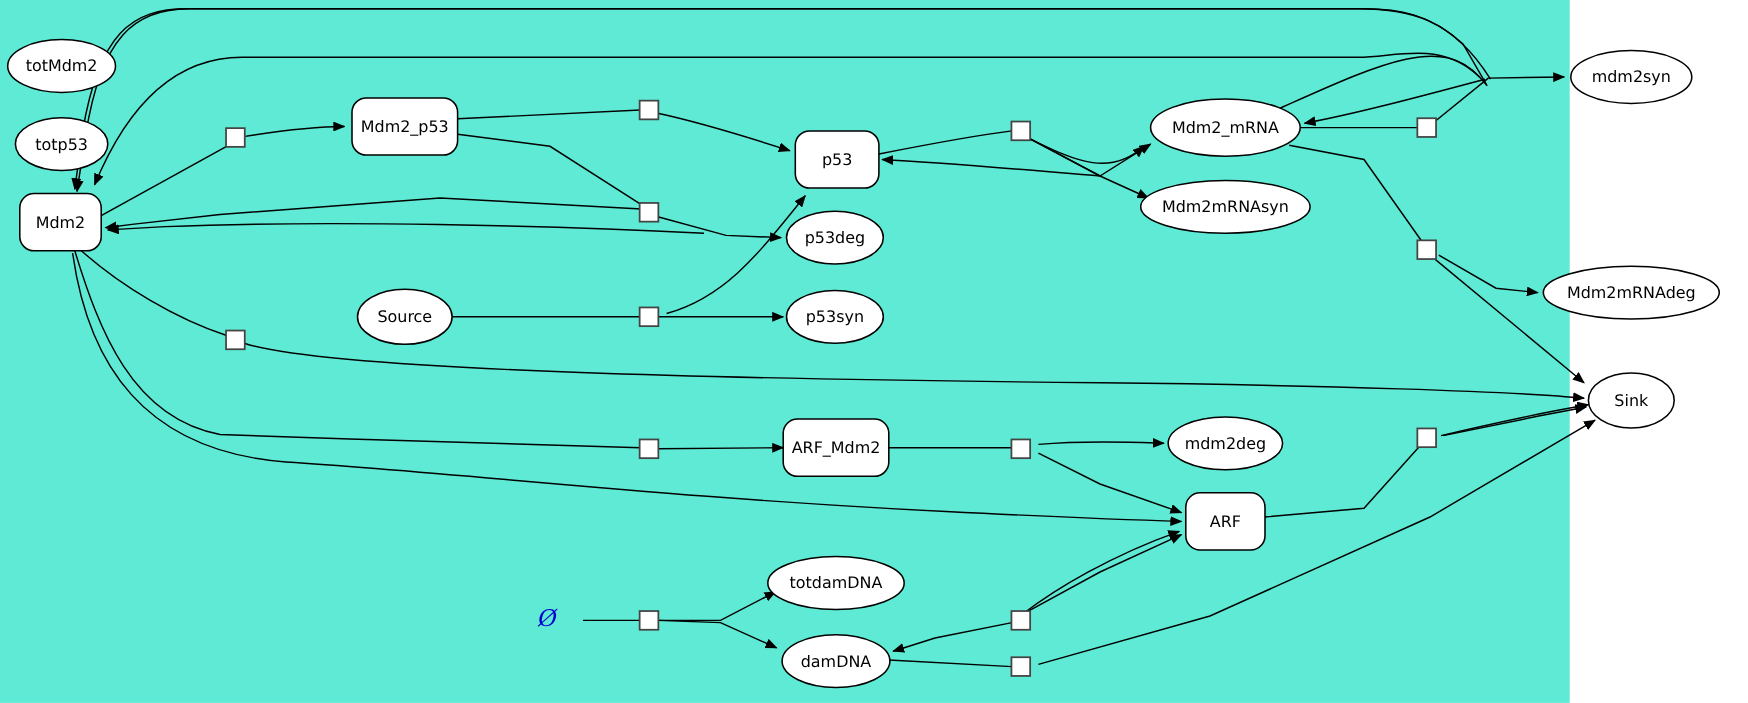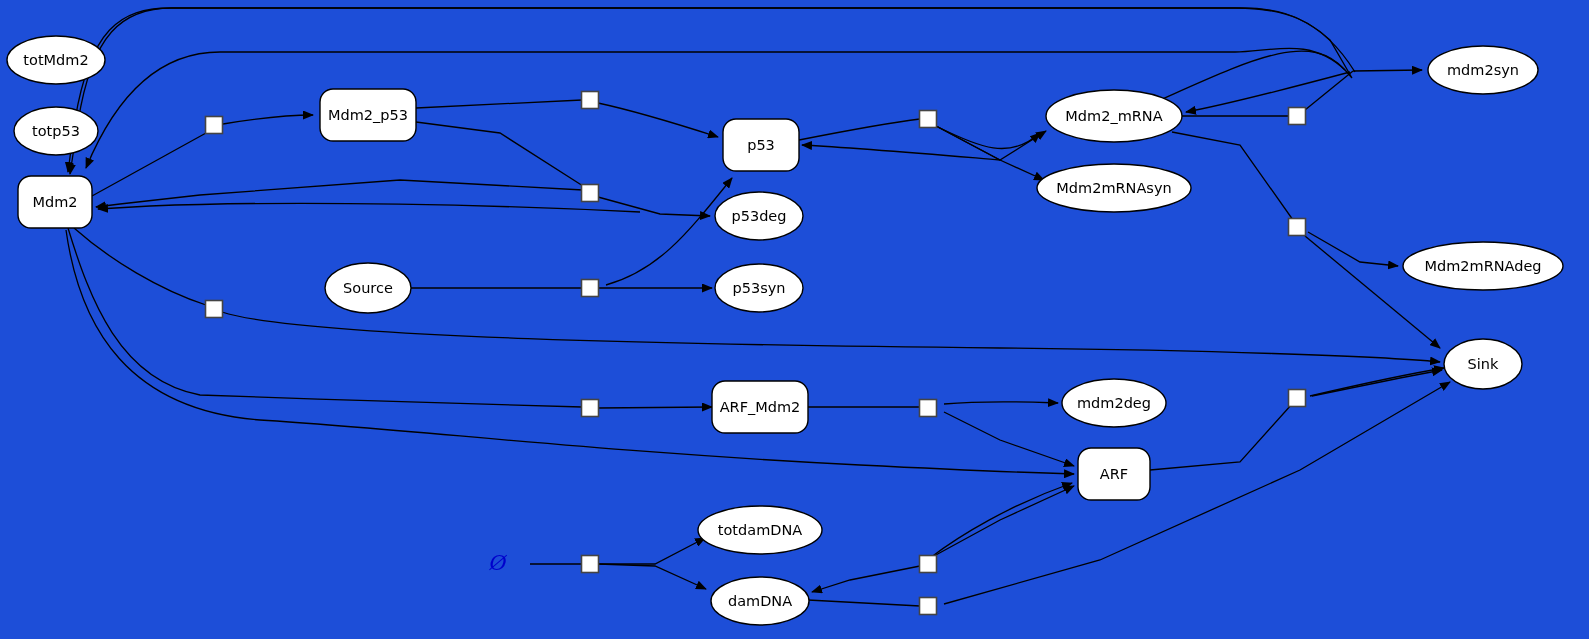--- a/index.html
+++ b/index.html
@@ -1,18 +1,18 @@
 <!DOCTYPE html>
 <html><head>
 <meta charset="utf-8">
 <style>
   html,body{margin:0;padding:0;background:#ffffff;}
   body{width:1589px;height:639px;overflow:hidden;
        font-family:"DejaVu Sans","Liberation Sans",sans-serif;}
-  #canvas{position:relative;width:1589px;height:639px;background:#1d4ed8;}
+  #canvas{position:relative;width:1427px;height:639px;background:#5eead4;}
   svg{position:absolute;left:0;top:0;}
   .node-shape{fill:#ffffff;stroke:#000000;stroke-width:1.4;}
   .trans-shape{fill:#ffffff;stroke:#444444;stroke-width:1.6;}
   .edge{fill:none;stroke:#000000;stroke-width:1.3;}
   .nlabel{font-family:"DejaVu Sans","Liberation Sans",sans-serif;
           font-size:14.5px;fill:#000000;text-anchor:middle;
           dominant-baseline:middle;}
   .empty-label{font-family:"DejaVu Serif","Liberation Serif",serif;
           font-size:21px;fill:#0000cc;font-style:italic;
           text-anchor:middle;dominant-baseline:middle;}

